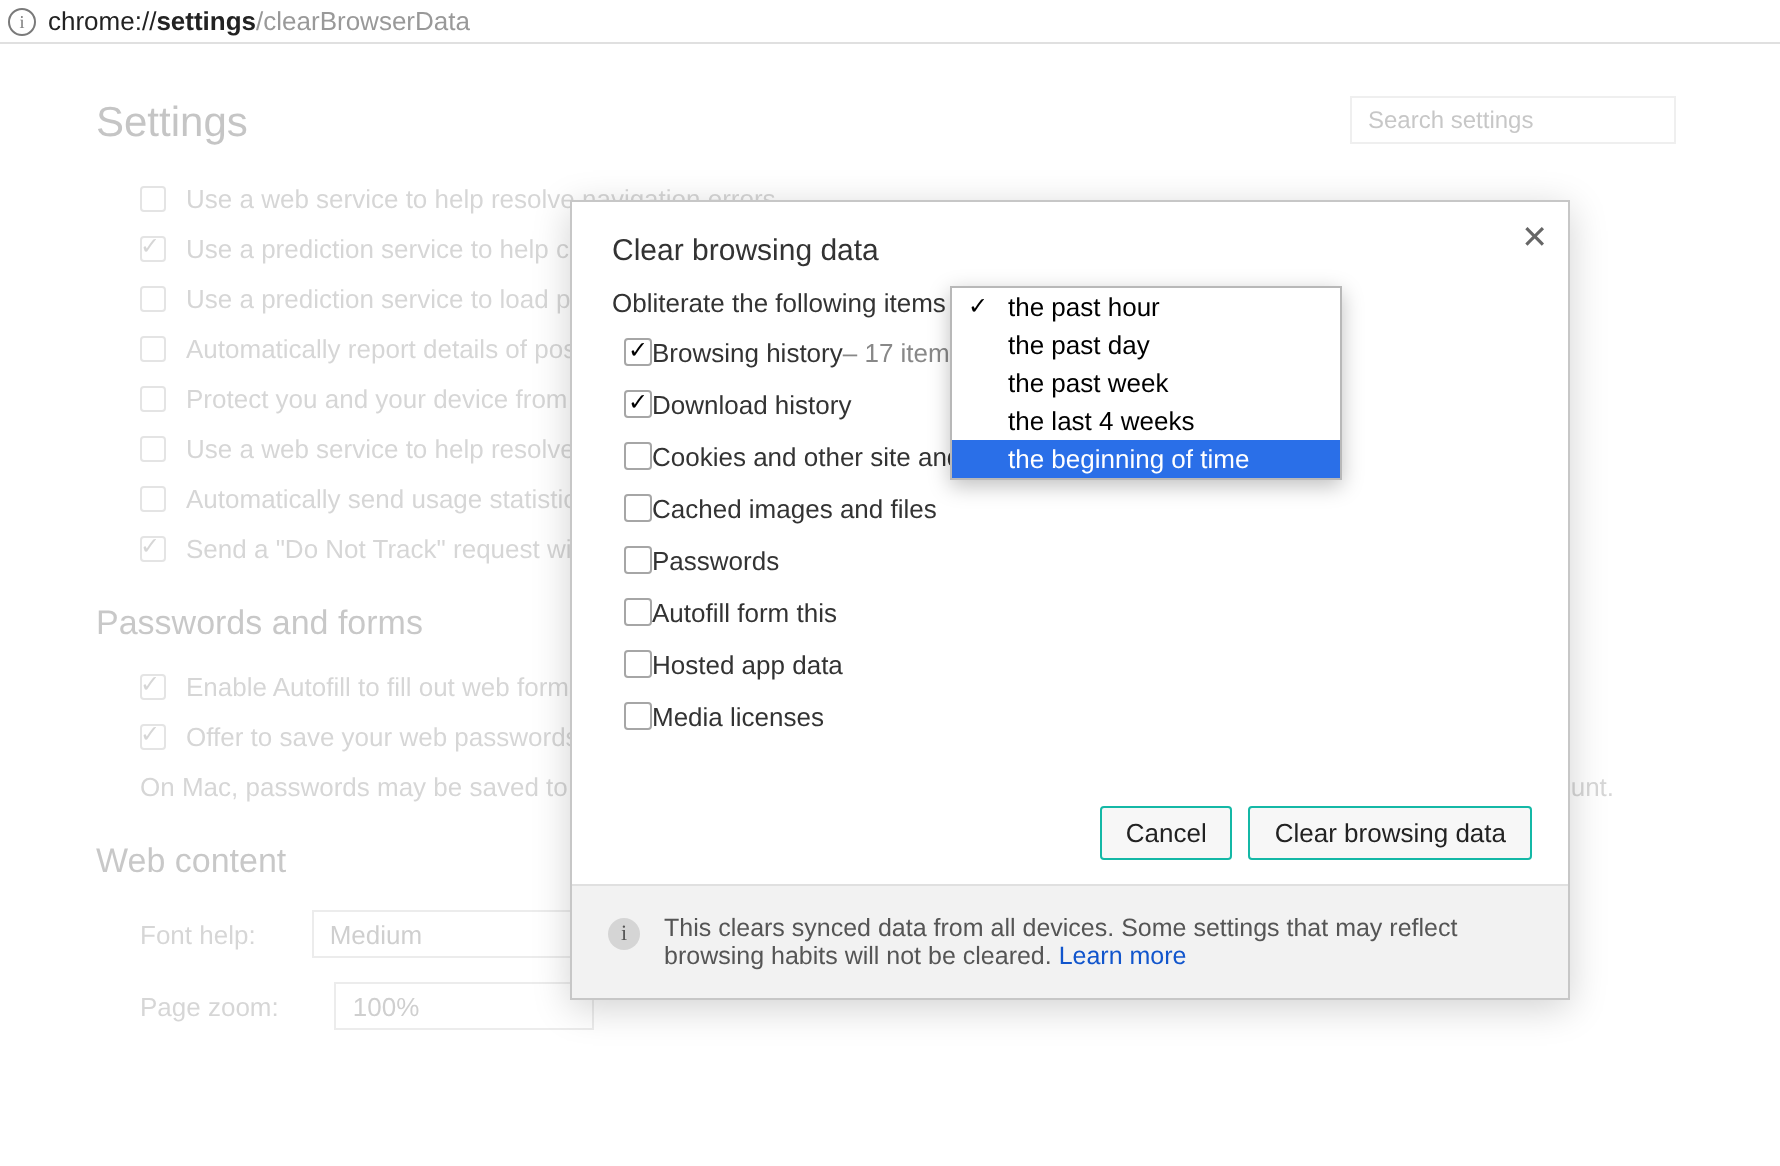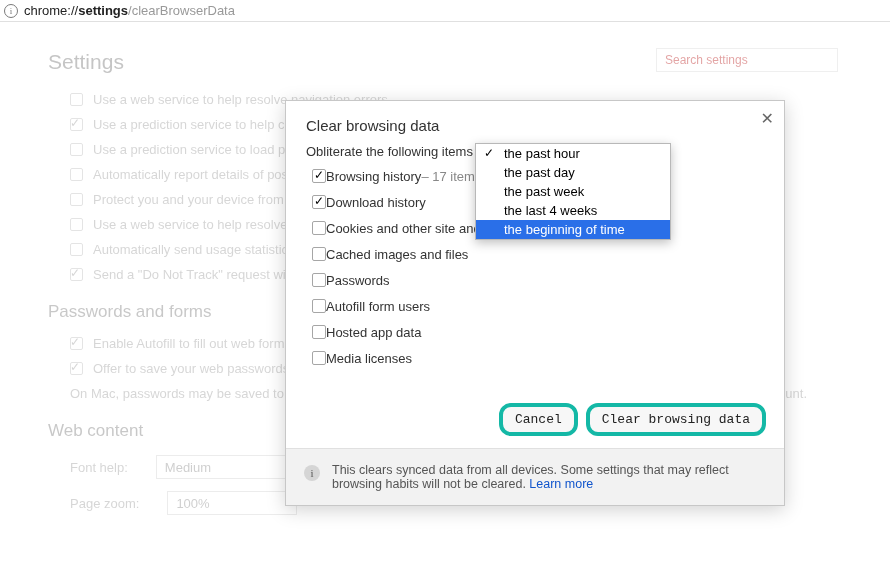--- a/index.html
+++ b/index.html
@@ -37,23 +37,23 @@
   }
   .page {
     padding: 28px 48px 0 48px;
     color: #9a9a9a;
   }
   .page h1 {
     font-size: 21px; font-weight: 400; color: #6f6f6f; margin-bottom: 18px;
   }
   .search-box {
     position: absolute; right: 52px; top: 48px;
-    width: 182px; height: 24px;
+    width: 163px; height: 24px;
     border: 1px solid #d8d8d8; padding: 0 8px;
-    color: #b91c1c; font-size: 12px; display: flex; align-items: center;
+    color: #737373; font-size: 12px; display: flex; align-items: center;
   }
   .opt { display: flex; align-items: flex-start; gap: 10px; margin-bottom: 10px; padding-left: 22px; }
   .opt .cb { width: 13px; height: 13px; border: 1px solid #bcbcbc; border-radius: 2px; flex-shrink: 0; margin-top: 1px; position: relative; }
   .opt .cb.checked::after { content:"✓"; position:absolute; top:-3px; left:-1px; font-size:12px; color:#9a9a9a; }
   .section-title { font-size: 17px; font-weight: 400; color: #777; margin: 20px 0 14px 0; }
   .subtext { padding-left: 22px; margin: 6px 0 0 0; color:#9a9a9a; }
   .formrow { display:flex; align-items:center; gap:28px; padding-left:22px; margin-top:12px; }
   .formrow .sel { border:1px solid #d0d0d0; height:24px; width:130px; display:flex; align-items:center; padding:0 8px; color:#888; font-size:13px; }
 
   
@@ -75,21 +75,21 @@
   }
   .dialog-body { padding: 0 20px 14px 20px; font-size: 13px; color:#333; }
   .oblit { margin-bottom: 10px; }
   .items { padding-left: 6px; }
   .item { display:flex; align-items:flex-start; gap:0; margin-bottom: 11px; }
   .item .c { width:14px; height:14px; border:1px solid #a6a6a6; border-radius:2px; position:relative; flex-shrink:0; }
   .item .c.ck { background:#fff; }
   .item .c.ck::after { content:"✓"; position:absolute; top:-2px; left:1px; font-size:12px; color:#000; }
   .item .meta { color:#888; }
   .dialog-actions { display:flex; justify-content:flex-end; gap:8px; padding: 12px 18px; }
-  .btn { border:4px solid #14b8a6; background:#f7f7f7; padding: 5px 12px; font-size:13px; color:#222; cursor:pointer; border-radius:12px;font-family:Liberation Mono, monospace; }
+  .btn { border:1px solid #14b8a6; background:#f7f7f7; padding: 5px 12px; font-size:13px; color:#222; cursor:pointer; border-radius:2px; }
   .dialog-footer {
     background:#f2f2f2; border-top:1px solid #e0e0e0;
     padding: 14px 18px; display:flex; gap:12px; align-items:flex-start;
     font-size: 12.5px; color:#555;
   }
   .dialog-footer .info {
     width:16px; height:16px; border-radius:50%; background:#d5d5d5;
     color:#555; font-family: Georgia,serif; font-size:11px;
     display:flex; align-items:center; justify-content:center; flex-shrink:0; margin-top:2px;
   }
@@ -212,21 +212,21 @@
         <div class="item">
           <div class="c"></div>
           <span>Cached images and files</span>
         </div>
         <div class="item">
           <div class="c"></div>
           <span>Passwords</span>
         </div>
         <div class="item">
           <div class="c"></div>
-          <span>Autofill form users</span>
+          <span>Autofill form this</span>
         </div>
         <div class="item">
           <div class="c"></div>
           <span>Hosted app data</span>
         </div>
         <div class="item">
           <div class="c"></div>
           <span>Media licenses</span>
         </div>
       </div>

